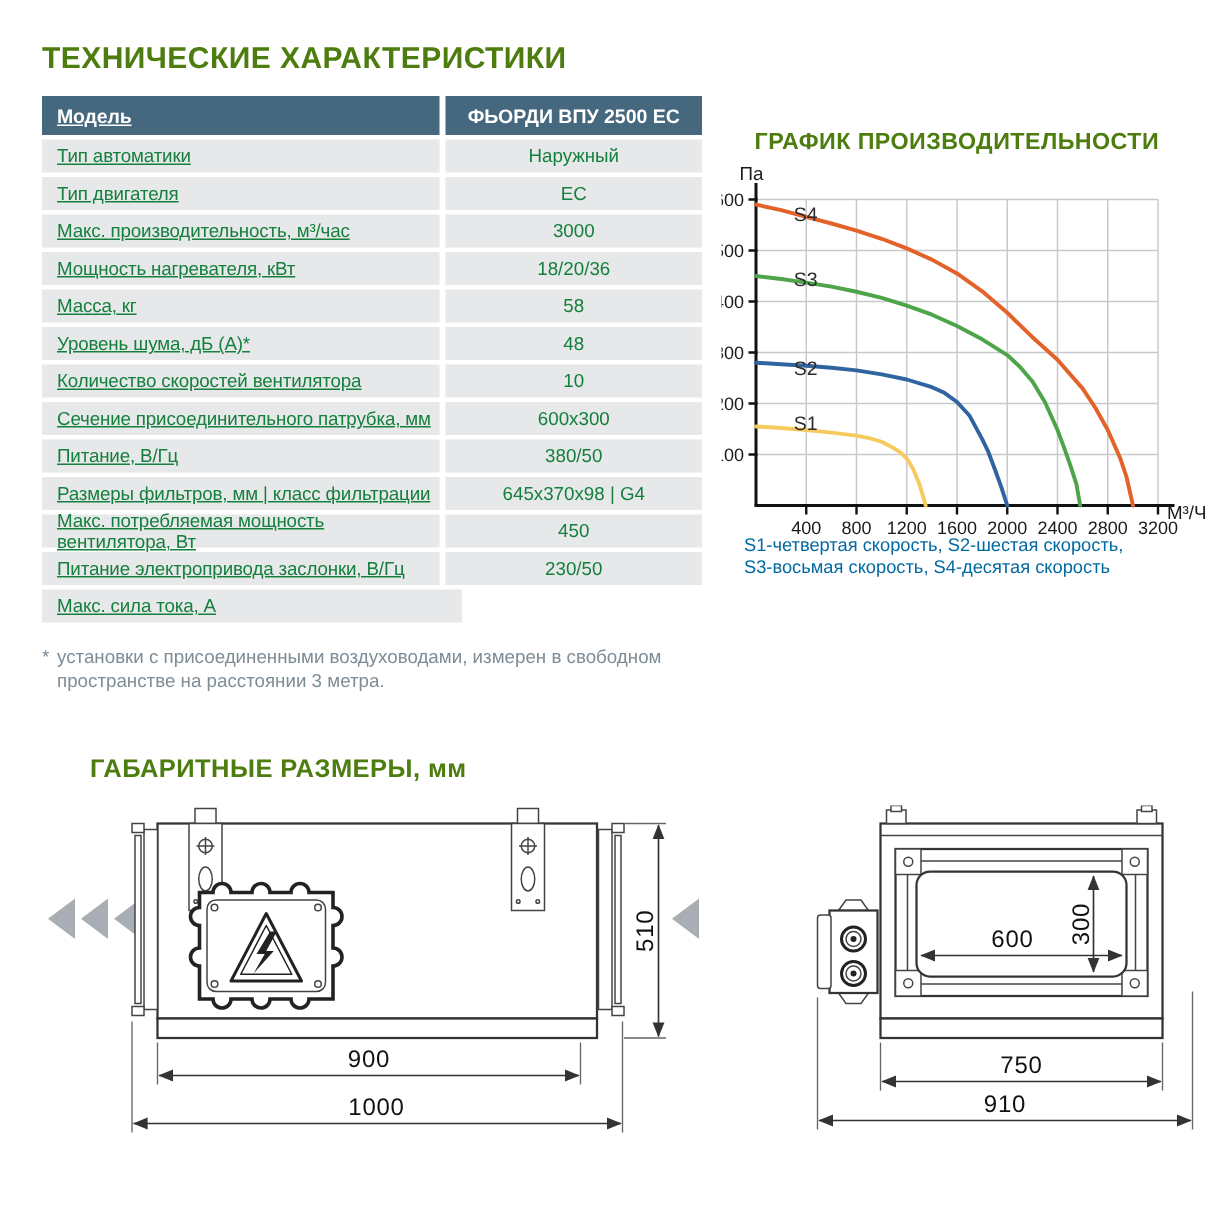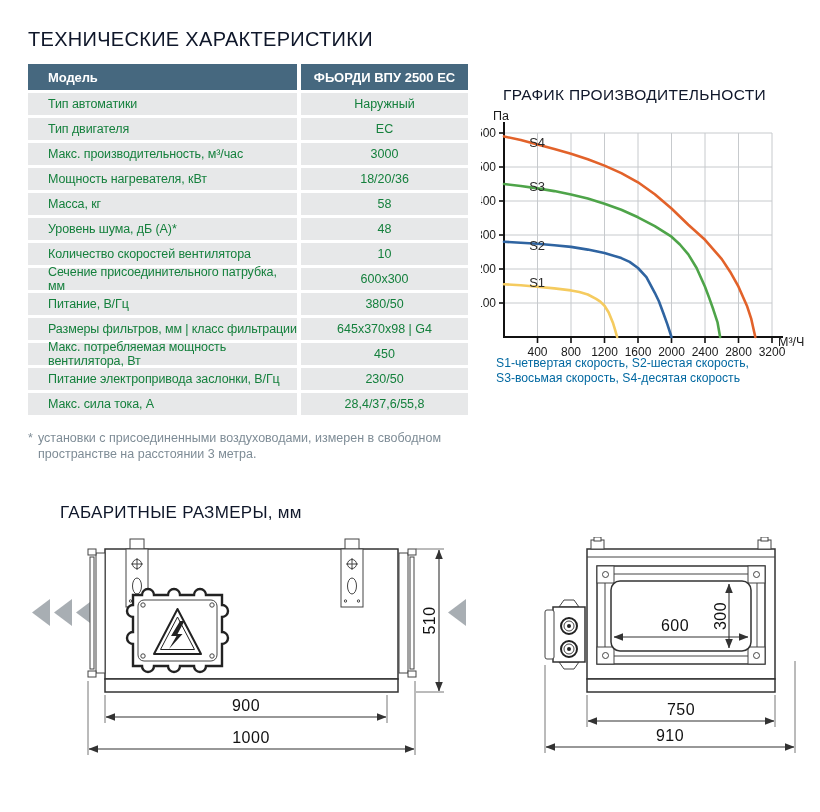--- a/index.html
+++ b/index.html
@@ -1,26 +1,26 @@
 <!DOCTYPE html>
 <html><head>
 <meta charset="utf-8">
 <style>
   html,body{margin:0;padding:0;background:#fff;}
   .page{position:relative;width:820px;height:812px;background:#fff;overflow:hidden;
         font-family:"Liberation Sans",sans-serif;color:#3c4043;}
-  .sec-title{position:absolute;font-weight:normal;color:#0f172a;letter-spacing:.3px;}
+  .sec-title{position:absolute;font-weight:bold;color:#4d7c0f;letter-spacing:.3px;}
   #title-specs{left:28px;top:28px;font-size:20px;}
   #title-dims{left:28px;top:503px;font-size:17px;margin-left:32px;}
   #title-chart{left:503px;top:86px;font-size:15.5px;}
   
   .spec-table{position:absolute;left:28px;top:64px;width:440px;}
   .trow{display:flex;margin-bottom:3px;}
   .tcell{background:#e7e8e9;font-size:12.5px;color:#15803d;display:flex;align-items:center;}
-  .tlabel{width:270px;padding-left:20px;margin-right:4px;letter-spacing:-.1px;}
+  .tlabel{width:270px;padding-left:10px;margin-right:4px;letter-spacing:-.1px;text-decoration:underline;}
   .tvalue{width:181px;justify-content:center;text-align:center;}
   .trow{height:22px;}
   .thead{height:26px;}
   .thead .tcell{background:#46687f;color:#fff;font-weight:bold;font-size:13px;}
   
   .footnote{position:absolute;left:28px;top:431px;width:436px;font-size:12.5px;line-height:15.5px;color:#7e8c96;}
   .footnote .fline{display:block;padding-left:10px;}
   .footnote .fmark{position:absolute;left:0;top:0;}
   
   #chart-wrap{position:absolute;left:481px;top:106px;width:340px;height:256px;}
@@ -111,21 +111,20 @@
           <div class="tcell tvalue">450</div>
         </div>
 
         <div class="trow">
           <div class="tcell tlabel">Питание электропривода заслонки, В/Гц</div>
           <div class="tcell tvalue">230/50</div>
         </div>
 
         <div class="trow">
           <div class="tcell tlabel">Макс. сила тока, А</div>
-          <div class="tcell tvalue">28,4/37,6/55,8</div>
         </div>
       </div>
   </div>
 
   <div class="footnote">
     <span class="fmark">*</span>
     <span class="fline">установки с присоединенными воздуховодами, измерен в свободном</span>
     <span class="fline">пространстве на расстоянии 3 метра.</span>
   </div>
 

